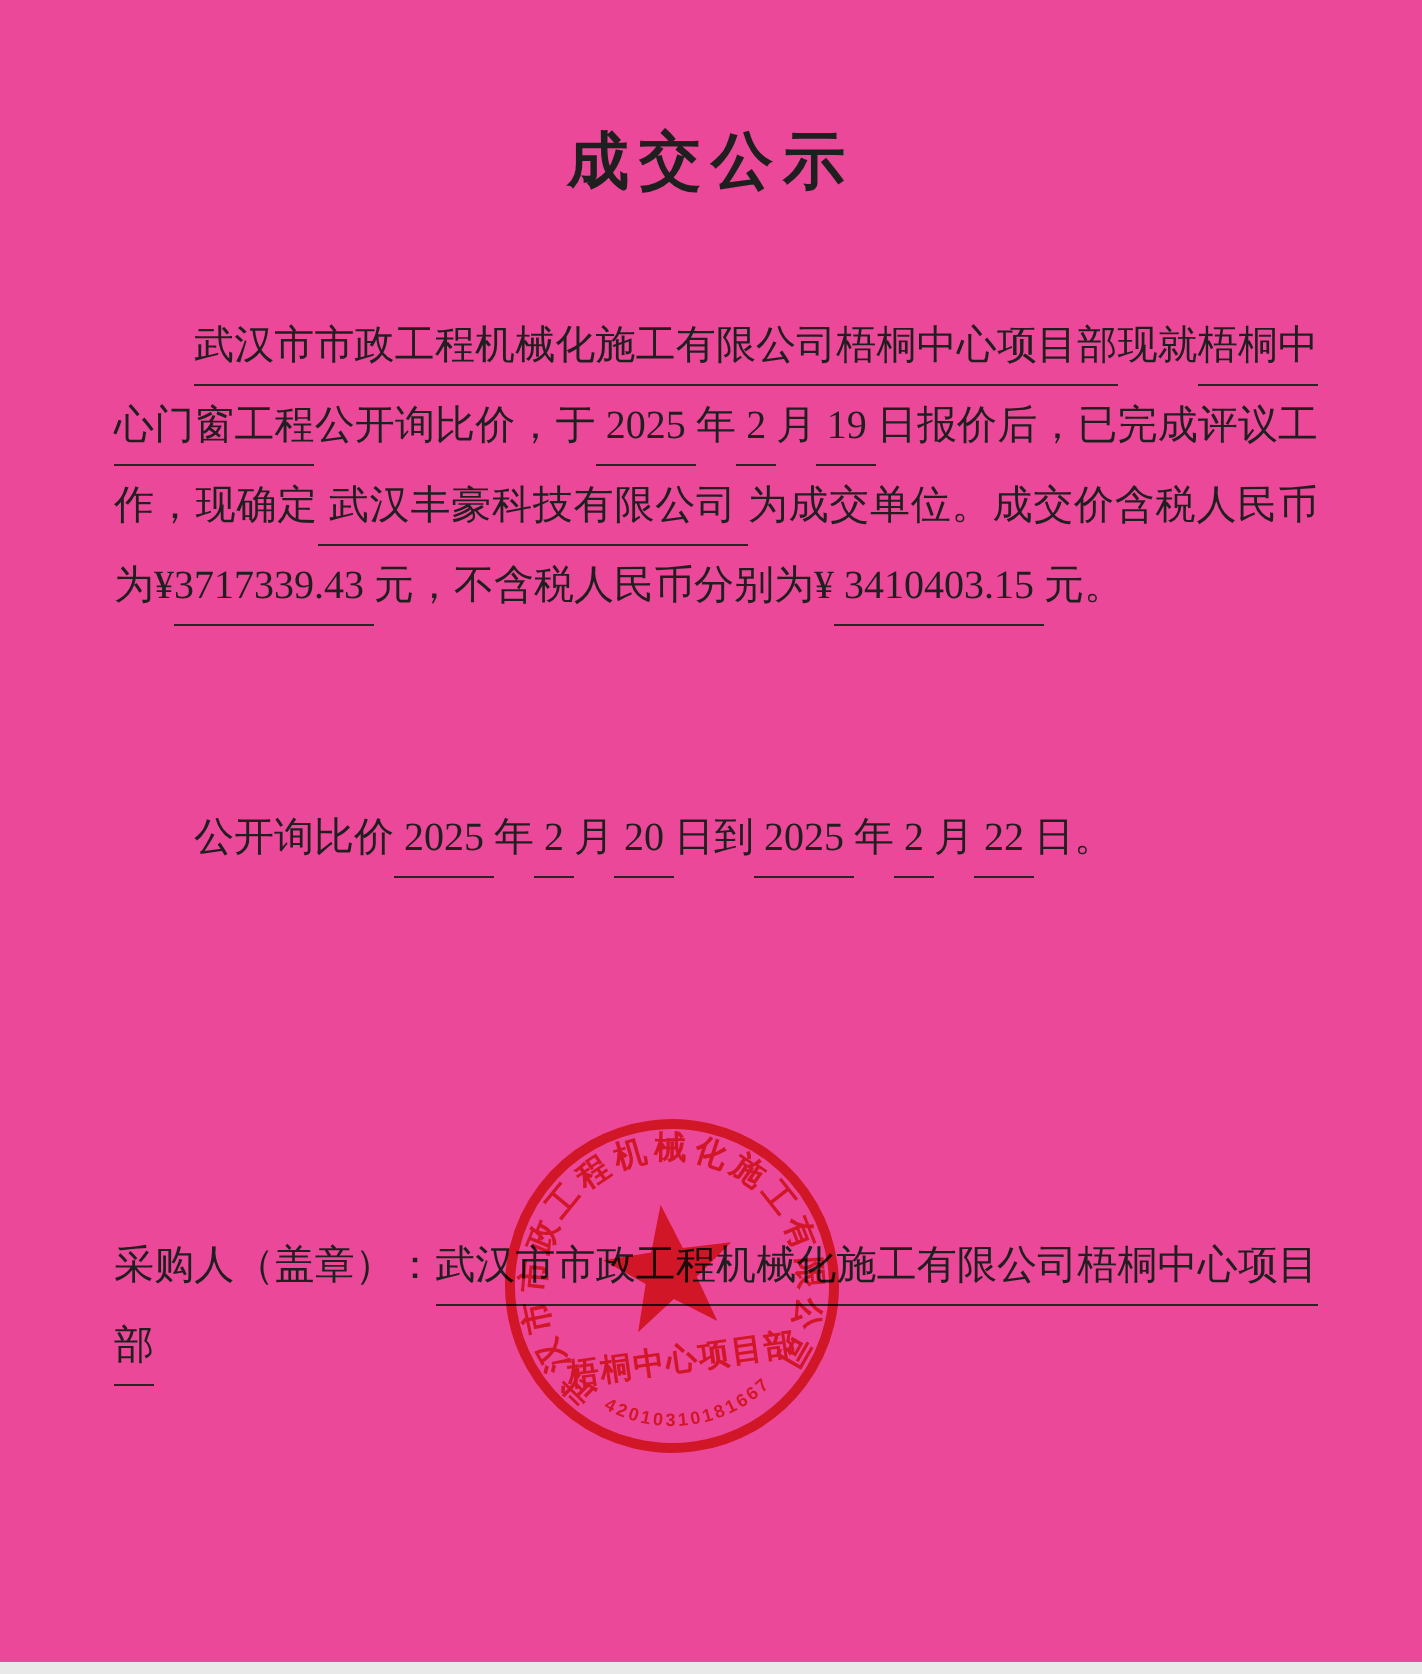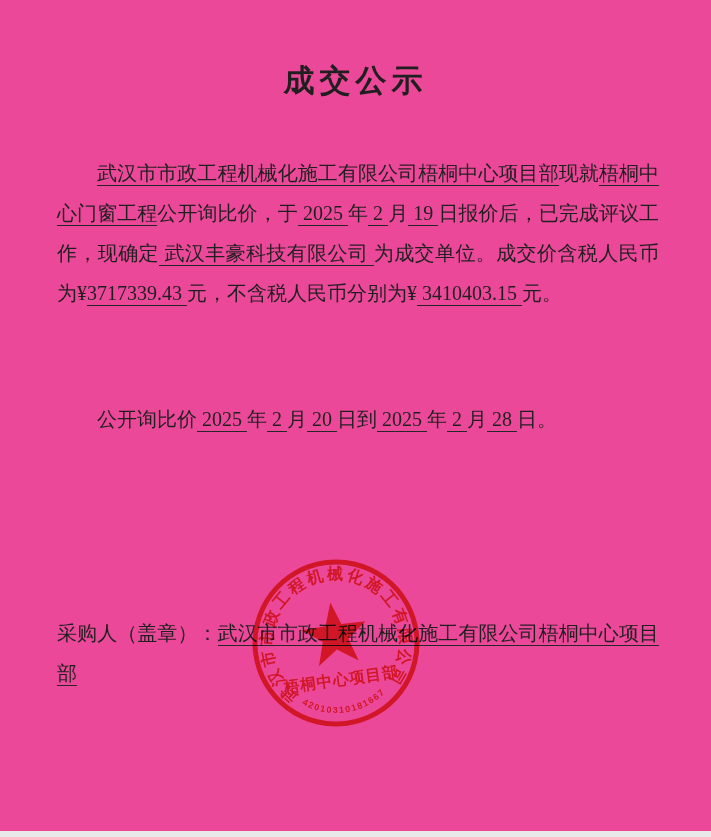--- a/index.html
+++ b/index.html
@@ -20,42 +20,42 @@
   .para{
     position:absolute;left:57px;width:602px;
     font-size:20px;line-height:40px;
     text-align:justify;
   }
   .indent{text-indent:2em;}
   #para-main{top:153px;}
   #para-period{top:399px;}
   #purchaser-line{top:613px;}
   #date-line{top:696px;}
-  .u{border-bottom:1px solid #262626;padding-bottom:1px;}
+  .u{border-bottom:1px solid #262626;padding-bottom:8px;}
   .stamp{
     position:absolute;
     left:241px;top:548px;
     width:190px;height:190px;
     transform:rotate(-8deg);
     mix-blend-mode:multiply;
     opacity:.9;
     pointer-events:none;
   }
   .stamp svg text{font-family:"Liberation Sans","DejaVu Sans",sans-serif;font-weight:700;}
 </style>
 </head>
 <body>
 
 <div class="page">
 
   <div class="doc-title">成交公示</div>
 
   <div class="para indent" id="para-main"><span class="u">武汉市市政工程机械化施工有限公司梧桐中心项目部</span><span>现就</span><span class="u">梧桐中心门窗工程</span><span>公开询比价，于</span><span class="u"> 2025 </span><span>年</span><span class="u"> 2 </span><span>月</span><span class="u"> 19 </span><span>日报价后，已完成评议工作，现确定</span><span class="u"> 武汉丰豪科技有限公司 </span><span>为成交单位。成交价含税人民币为¥</span><span class="u">3717339.43 </span><span>元，不含税人民币分别为¥</span><span class="u"> 3410403.15 </span><span>元。</span></div>
 
-  <div class="para indent" id="para-period"><span>公开询比价</span><span class="u"> 2025 </span><span>年</span><span class="u"> 2 </span><span>月</span><span class="u"> 20 </span><span>日到</span><span class="u"> 2025 </span><span>年</span><span class="u"> 2 </span><span>月</span><span class="u"> 28 </span><span>日。</span></div>
+  <div class="para indent" id="para-period"><span>公开询比价</span><span class="u"> 2025 </span><span>年</span><span class="u"> 2 </span><span>月</span><span class="u"> 20 </span><span>日到</span><span class="u"> 2025 </span><span>年</span><span class="u"> 2 </span><span>月</span><span class="u"> 22 </span><span>日。</span></div>
 
   <div class="para" id="purchaser-line"><span>采购人（盖章）：</span><span class="u">武汉市市政工程机械化施工有限公司梧桐中心项目部</span></div>
 
 
   <div class="stamp">
     <svg viewBox="0 0 190 190" width="190" height="190">
       <defs>
         <path id="arc-top" d="M 49.7,140.3 A 64,64 0 1 1 140.3,140.3" fill="none"></path>
         <path id="arc-bottom" d="M 29.2,118.9 A 70,70 0 0 0 160.8,118.9" fill="none"></path>
       </defs>

